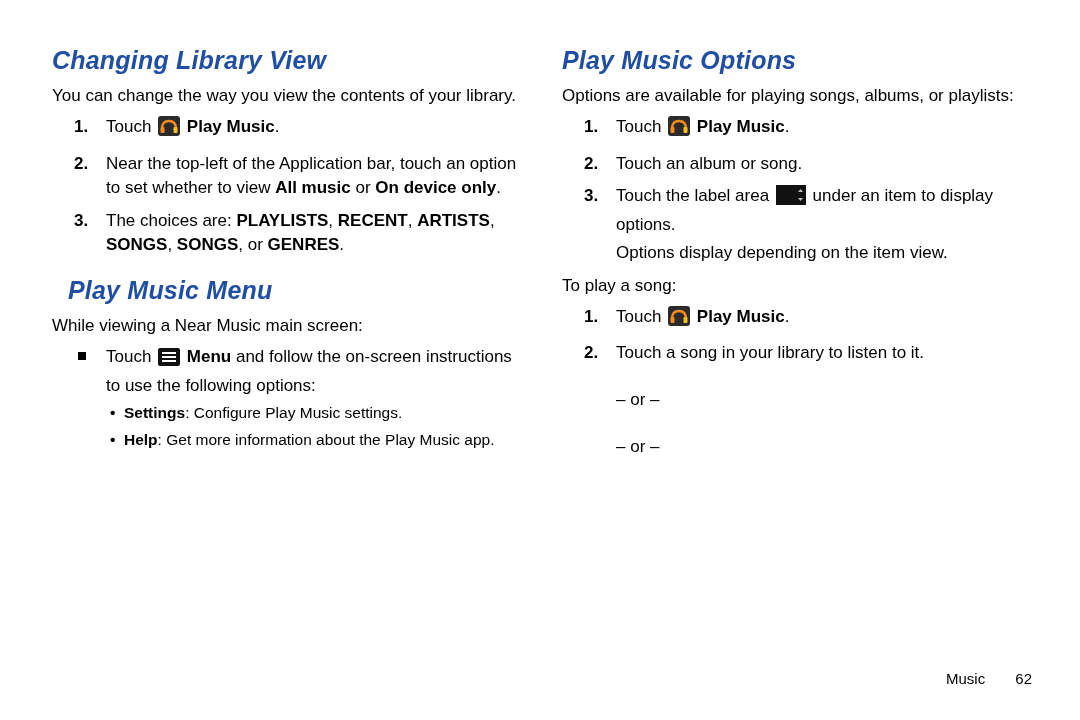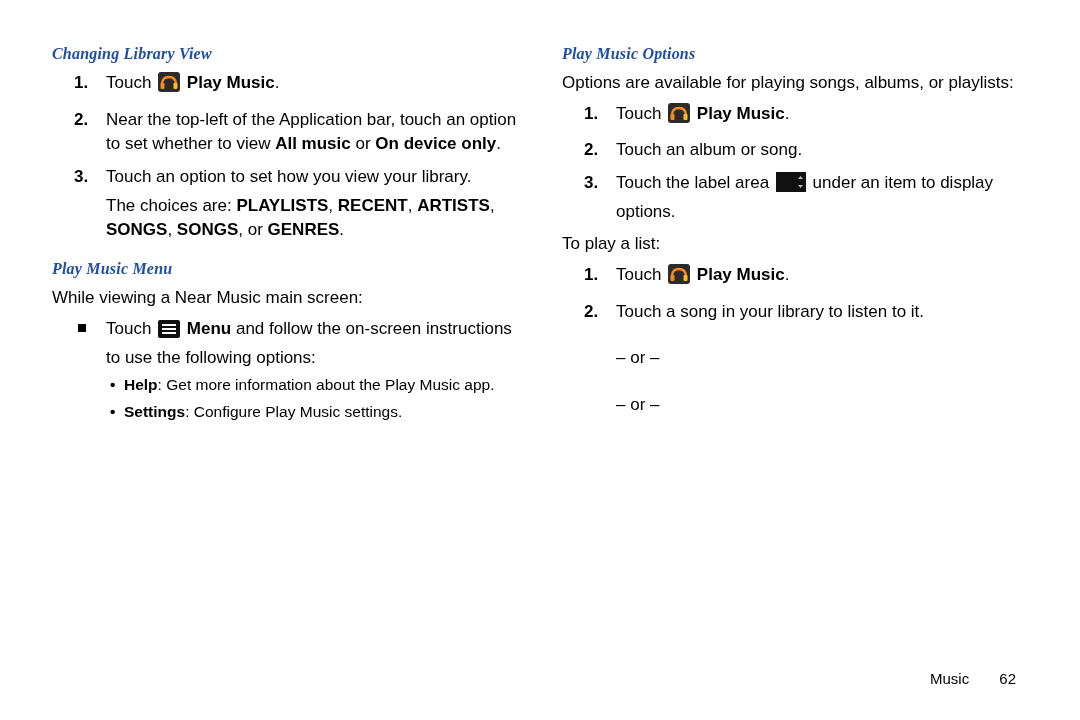--- a/index.html
+++ b/index.html
@@ -16,29 +16,29 @@
   }
   .cols {
     display: flex;
     gap: 42px;
   }
   .col {
     flex: 1;
     min-width: 0;
   }
   .heading {
-    font-family: Liberation Serif, serif;
+    font-family: Liberation Sans, sans-serif;
     font-weight: 700;
     font-style: italic;
     color: #1f4ea3;
-    font-size: 16px;
+    font-size: 25px;
     margin-bottom: 6px;
     letter-spacing: 0.2px;
   }
-  .heading.mt { margin-top: 14px; }
+  .heading.mt { margin-top: 14px; margin-left: 16px; }
   p { margin-bottom: 4px; }
   p.gap { margin-top: 6px; }
   ol.numlist {
     list-style: none;
     margin-left: 22px;
     margin-top: 6px;
   }
   ol.numlist > li {
     position: relative;
     padding-left: 32px;
@@ -96,36 +96,37 @@
     text-align: center;
   }
   .icon {
     display: inline-block;
     vertical-align: -4px;
     margin: 0 2px;
   }
   .or { margin: 22px 0; }
   .footer {
     position: absolute;
-    right: 64px;
+    right: 48px;
     bottom: 30px;
     font-size: 15px;
     font-family: Arial, Helvetica, sans-serif;
   }
   .footer .sec { margin-right: 26px; }
 </style>
 </head>
 <body>
 
 <div class="cols">
 
   <div class="col">
 
     <div class="heading">Changing Library View</div>
 
+    <p>You can change the way you view the contents of your library.</p>
 
     <ol class="numlist">
       <li>
         <span class="num">1.</span>
         <span>Touch </span>
         <span class="icon">
           <svg width="22" height="20" viewBox="0 0 22 20">
               <rect x="0" y="0" width="22" height="20" rx="3" fill="#2b2b2b"></rect>
               <path d="M4 13 Q4 5 11 5 Q18 5 18 13" stroke="#f58a1f" stroke-width="2.4" fill="none"></path>
               <rect x="2.5" y="11" width="4" height="6" rx="1" fill="#f58a1f"></rect>
@@ -133,21 +134,20 @@
             </svg>
         </span>
         <span class="condensed"> Play Music</span><span>.</span>
       </li>
       <li>
         <span class="num">2.</span>
         <span>Near the top-left of the Application bar, touch an option to set whether to view </span><span class="condensed">All music</span><span> or </span><span class="condensed">On device only</span><span>.</span>
       </li>
       <li>
         <span class="num">3.</span>
-        <span>Touch an option to set how you view your library.</span>
         <p class="sublist">
           <span>The choices are: </span><span class="condensed">PLAYLISTS</span><span>, </span><span class="condensed">RECENT</span><span>, </span><span class="condensed">ARTISTS</span><span>, </span><span class="condensed">SONGS</span><span>, </span><span class="condensed">SONGS</span><span>, or </span><span class="condensed">GENRES</span><span>.</span>
         </p>
       </li>
     </ol>
 
     <div class="heading mt">Play Music Menu</div>
 
     <p>While viewing a Near Music main screen:</p>
 
@@ -157,22 +157,22 @@
         <span class="icon">
           <svg width="22" height="18" viewBox="0 0 22 18">
               <rect x="0" y="0" width="22" height="18" rx="2" fill="#111"></rect>
               <rect x="4" y="4" width="14" height="2" fill="#fff"></rect>
               <rect x="4" y="8" width="14" height="2" fill="#fff"></rect>
               <rect x="4" y="12" width="14" height="2" fill="#fff"></rect>
             </svg>
         </span>
         <span class="condensed"> Menu</span><span> and follow the on-screen instructions to use the following options:</span>
         <ul class="bullets">
+          <li><span class="condensed">Settings</span><span>: Configure Play Music settings.</span></li>
           <li><span class="condensed">Help</span><span>: Get  more information about the Play Music app.</span></li>
-          <li><span class="condensed">Settings</span><span>: Configure Play Music settings.</span></li>
         </ul>
       </li>
     </ul>
 
   </div>
 
   <div class="col">
 
     <div class="heading">Play Music Options</div>
 
@@ -199,24 +199,25 @@
       <li>
         <span class="num">3.</span>
         <span>Touch the label area </span>
         <span class="icon">
           <svg width="30" height="20" viewBox="0 0 30 20">
               <rect x="0" y="0" width="30" height="20" fill="#111"></rect>
               <path d="M22 7 L27 7 L24.5 4 Z M22 13 L27 13 L24.5 16 Z" fill="#bbb"></path>
             </svg>
         </span>
         <span> under an item to display options.</span>
+        <p class="sublist">Options display depending on the item view.</p>
       </li>
     </ol>
 
-    <p class="gap">To play a list:</p>
+    <p class="gap">To play a song:</p>
 
     <ol class="numlist">
       <li>
         <span class="num">1.</span>
         <span>Touch </span>
         <span class="icon">
           <svg width="22" height="20" viewBox="0 0 22 20">
               <rect x="0" y="0" width="22" height="20" rx="3" fill="#2b2b2b"></rect>
               <path d="M4 13 Q4 5 11 5 Q18 5 18 13" stroke="#f58a1f" stroke-width="2.4" fill="none"></path>
               <rect x="2.5" y="11" width="4" height="6" rx="1" fill="#f58a1f"></rect>

